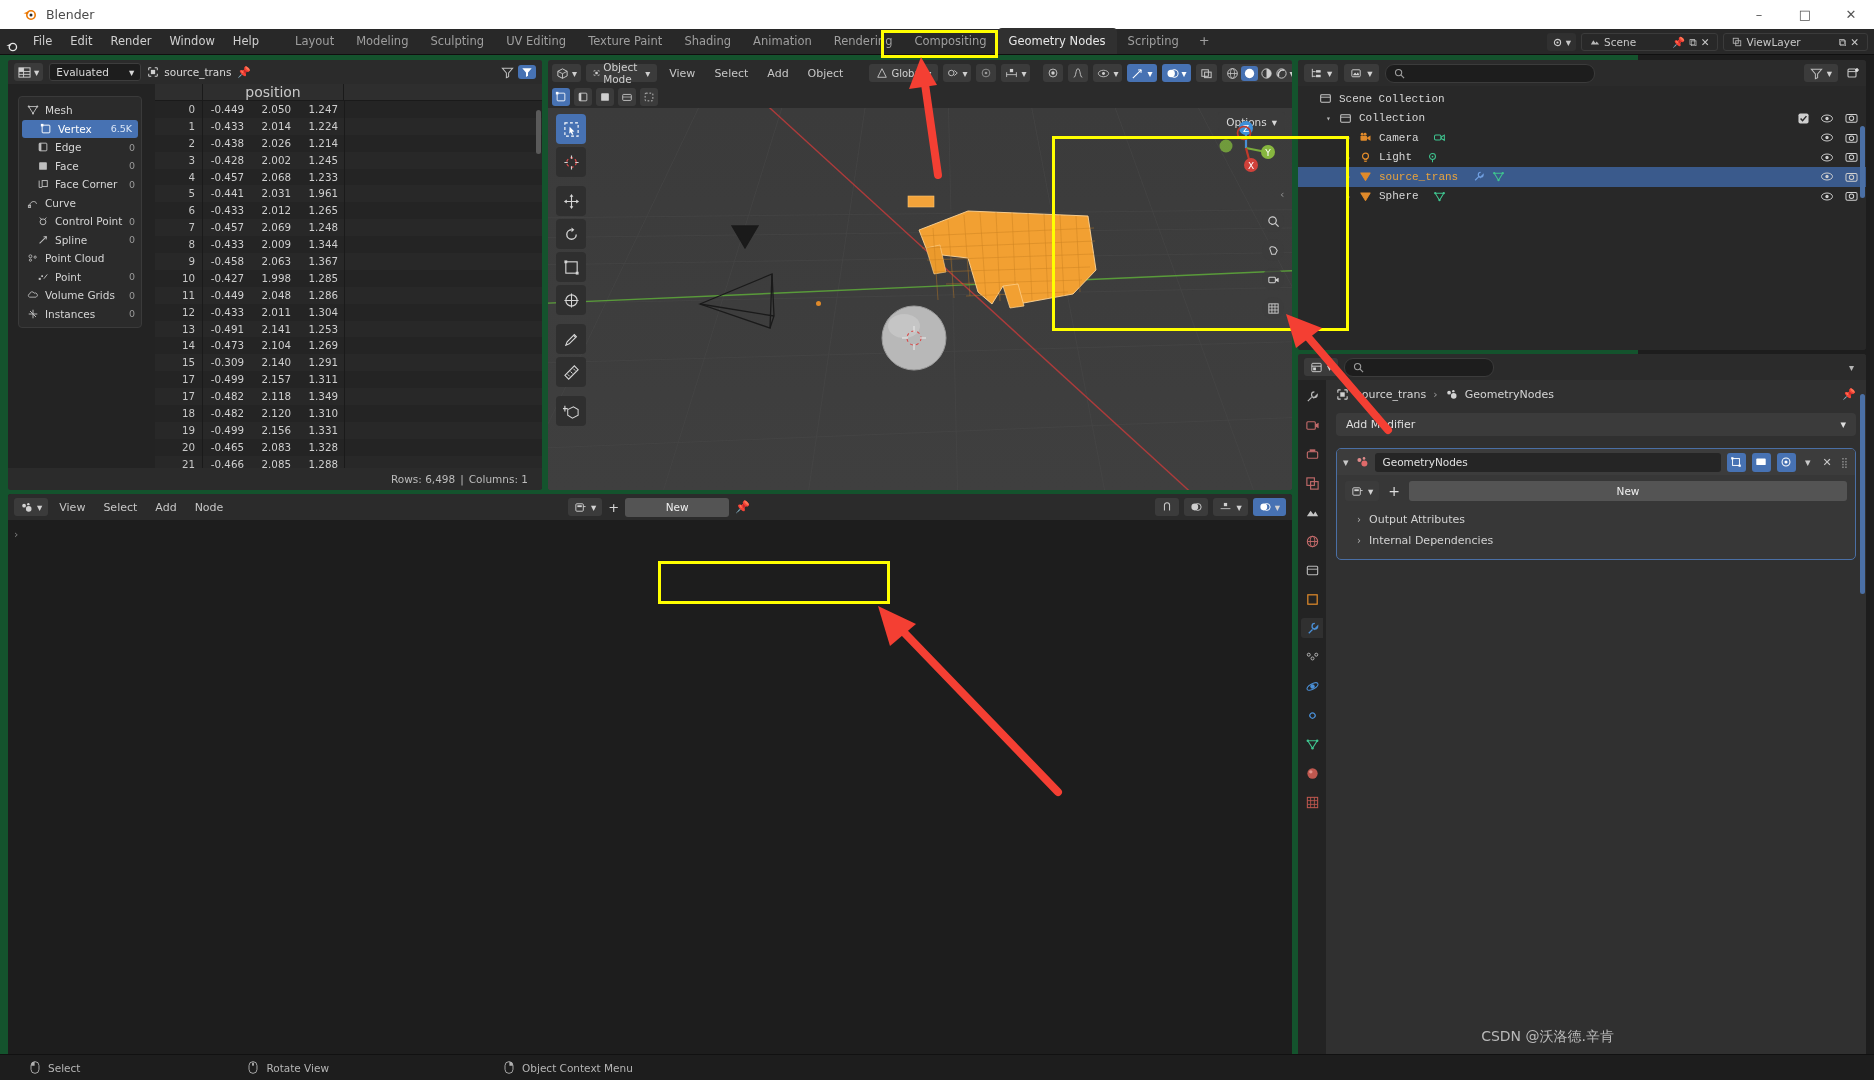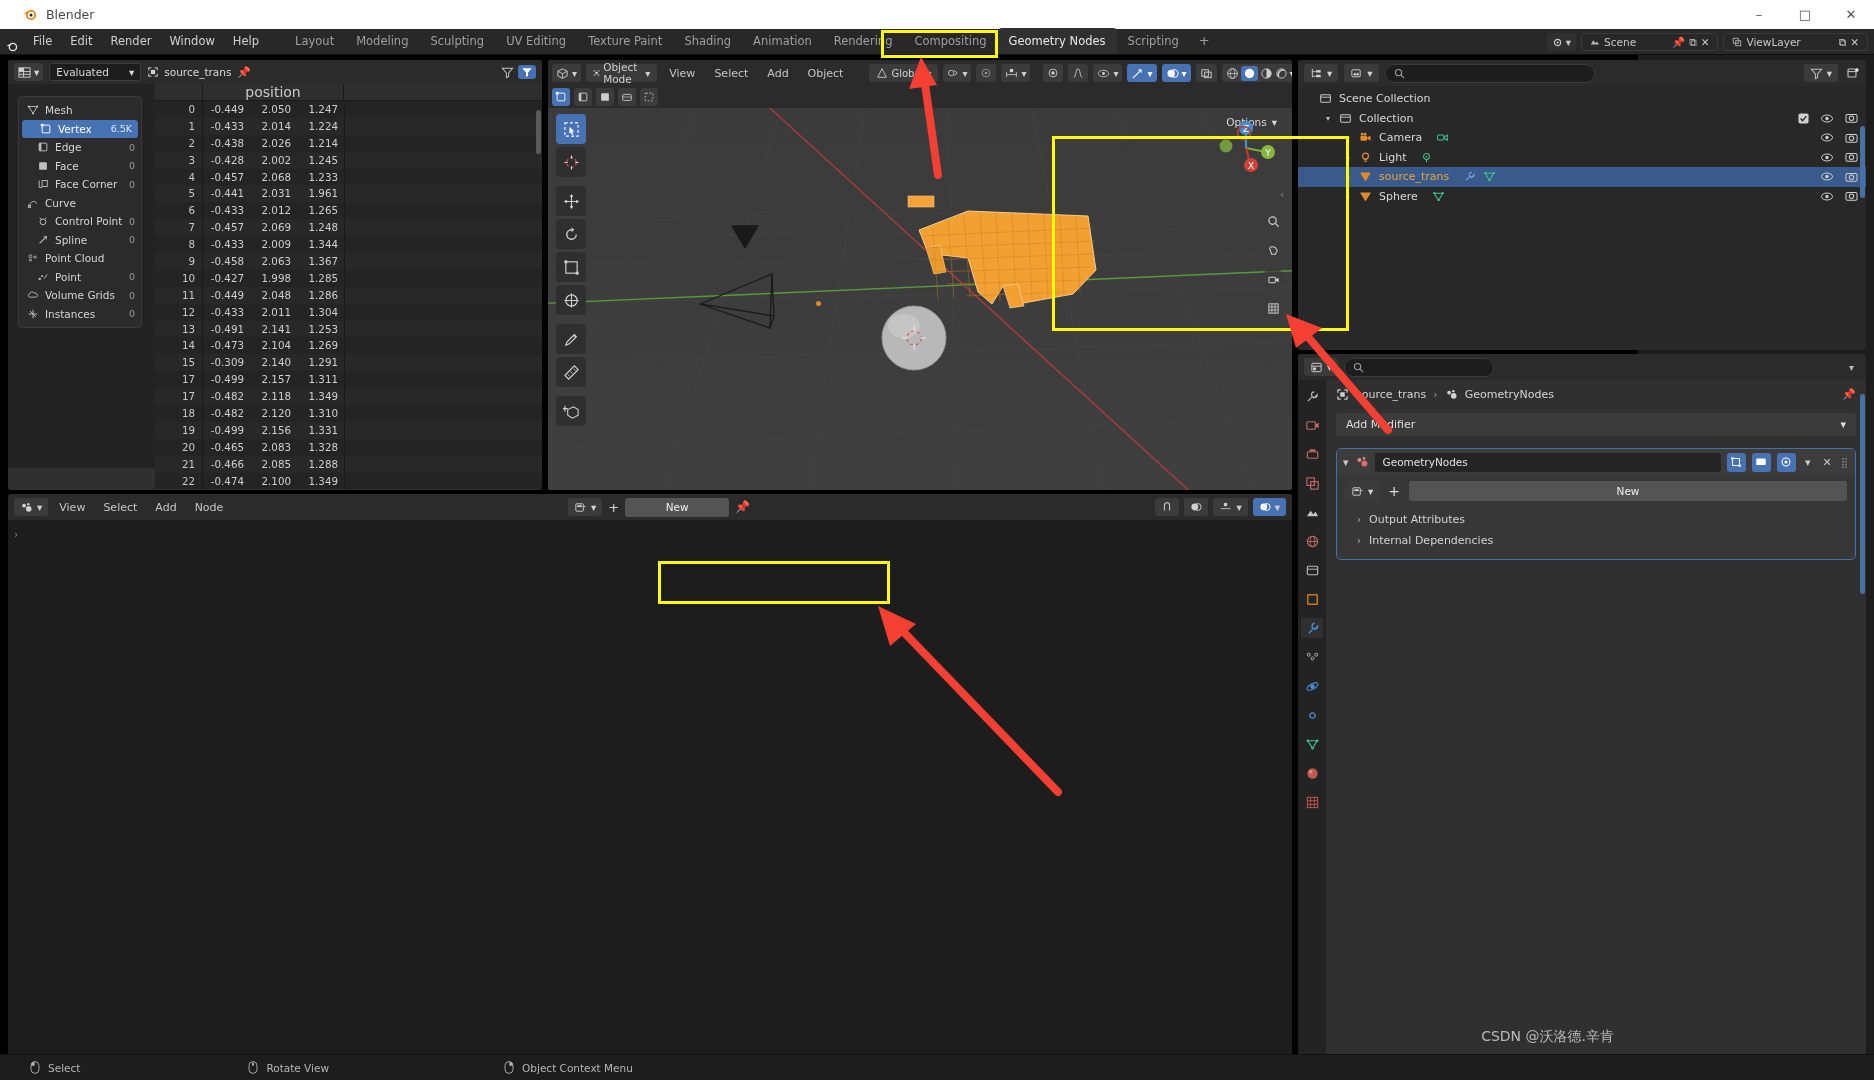--- a/index.html
+++ b/index.html
@@ -3,21 +3,21 @@
 <meta charset="utf-8">
 <style>
   * { box-sizing: border-box; margin: 0; padding: 0; }
   html, body {
     width: 1874px; height: 1080px;
     background: #1d1d1d;
     font-family: "DejaVu Sans", "Liberation Sans", sans-serif;
     overflow: hidden;
     color: #e6e6e6;
   }
-  #app { position: relative; width: 1638px; height: 1080px; background:#000000; }
+  #app { position: relative; width: 1638px; height: 1080px; background:#14532d; }
 
   
   .titlebar {
     position:absolute; left:0; top:0; width:1874px; height:29px;
     background:#ffffff; display:flex; align-items:center; padding-left:22px;
   }
   .titlebar .tb-logo { width:16px; height:16px; margin-right:8px; }
   .titlebar .tb-title { font-size:12.5px; color:#4a4a4a; }
   .tb-buttons { position:absolute; right:0; top:0; height:29px; display:flex; }
   .tb-btn { width:46px; height:29px; display:flex; align-items:center; justify-content:center;
@@ -122,21 +122,21 @@
   .ne-newbtn { background:#545454; border-radius:3px; height:19px; width:104px; display:flex;
                align-items:center; justify-content:center; font-size:10.5px; color:#f0f0f0; }
   .ne-body { position:absolute; left:0; top:26px; right:0; bottom:0; background:#1d1d1d; }
 
   
   #outliner { left:1298px; top:60px; width:568px; height:290px; background:#282828; }
   .ol-header { height:26px; background:#2b2b2b; display:flex; align-items:center; padding:0 6px; gap:6px; }
   .ol-search { background:#1d1d1d; border:1px solid #3b3b3b; border-radius:9px; height:19px; flex:1;
                max-width:210px; display:flex; align-items:center; padding:0 8px; gap:5px;
                font-size:10.5px; color:#8a8a8a; }
-  .ol-body { position:absolute; left:0; top:26px; right:0; bottom:0; background:#282828; padding-top:3px; }
+  .ol-body { position:absolute; left:0; top:26px; right:0; bottom:0; background:#282828; padding-top:3px;font-family:Liberation Mono, monospace; }
   .ol-row { height:19.5px; display:flex; align-items:center; font-size:11px; color:#d8d8d8;
             padding-right:8px; position:relative; }
   .ol-row.sel { background:#3a5a8c; }
   .ol-ind { display:inline-block; }
   .ol-icons-right { position:absolute; right:8px; display:flex; align-items:center; gap:11px; }
   .ol-name-orange { color:#e8a33d; }
 
   
   #properties { left:1298px; top:354px; width:568px; height:706px; background:#303030; }
   .pr-header { height:26px; background:#2b2b2b; display:flex; align-items:center; padding:0 6px; gap:6px; }
@@ -603,20 +603,25 @@
               <div class="c-v">2.100</div>
               <div class="c-v">1.349</div>
               <div class="c-rest"></div>
             </div>
           </div>
       </div>
 
       <div class="ss-scroll-v"></div>
     </div>
 
+    <div class="ss-foot">
+      <span>Rows: 6,498</span>
+      <span>|</span>
+      <span>Columns: 1</span>
+    </div>
   </div>
 
   <div class="area" id="viewport">
     <div class="vp-canvas">
       <svg width="744" height="382" viewBox="0 0 744 382">
         <defs>
           <linearGradient id="gfloor" x1="0" y1="0" x2="0" y2="1">
             <stop offset="0%" stop-color="#3b3b3b"></stop>
               <stop offset="100%" stop-color="#3f3f3f"></stop>
           </linearGradient>

